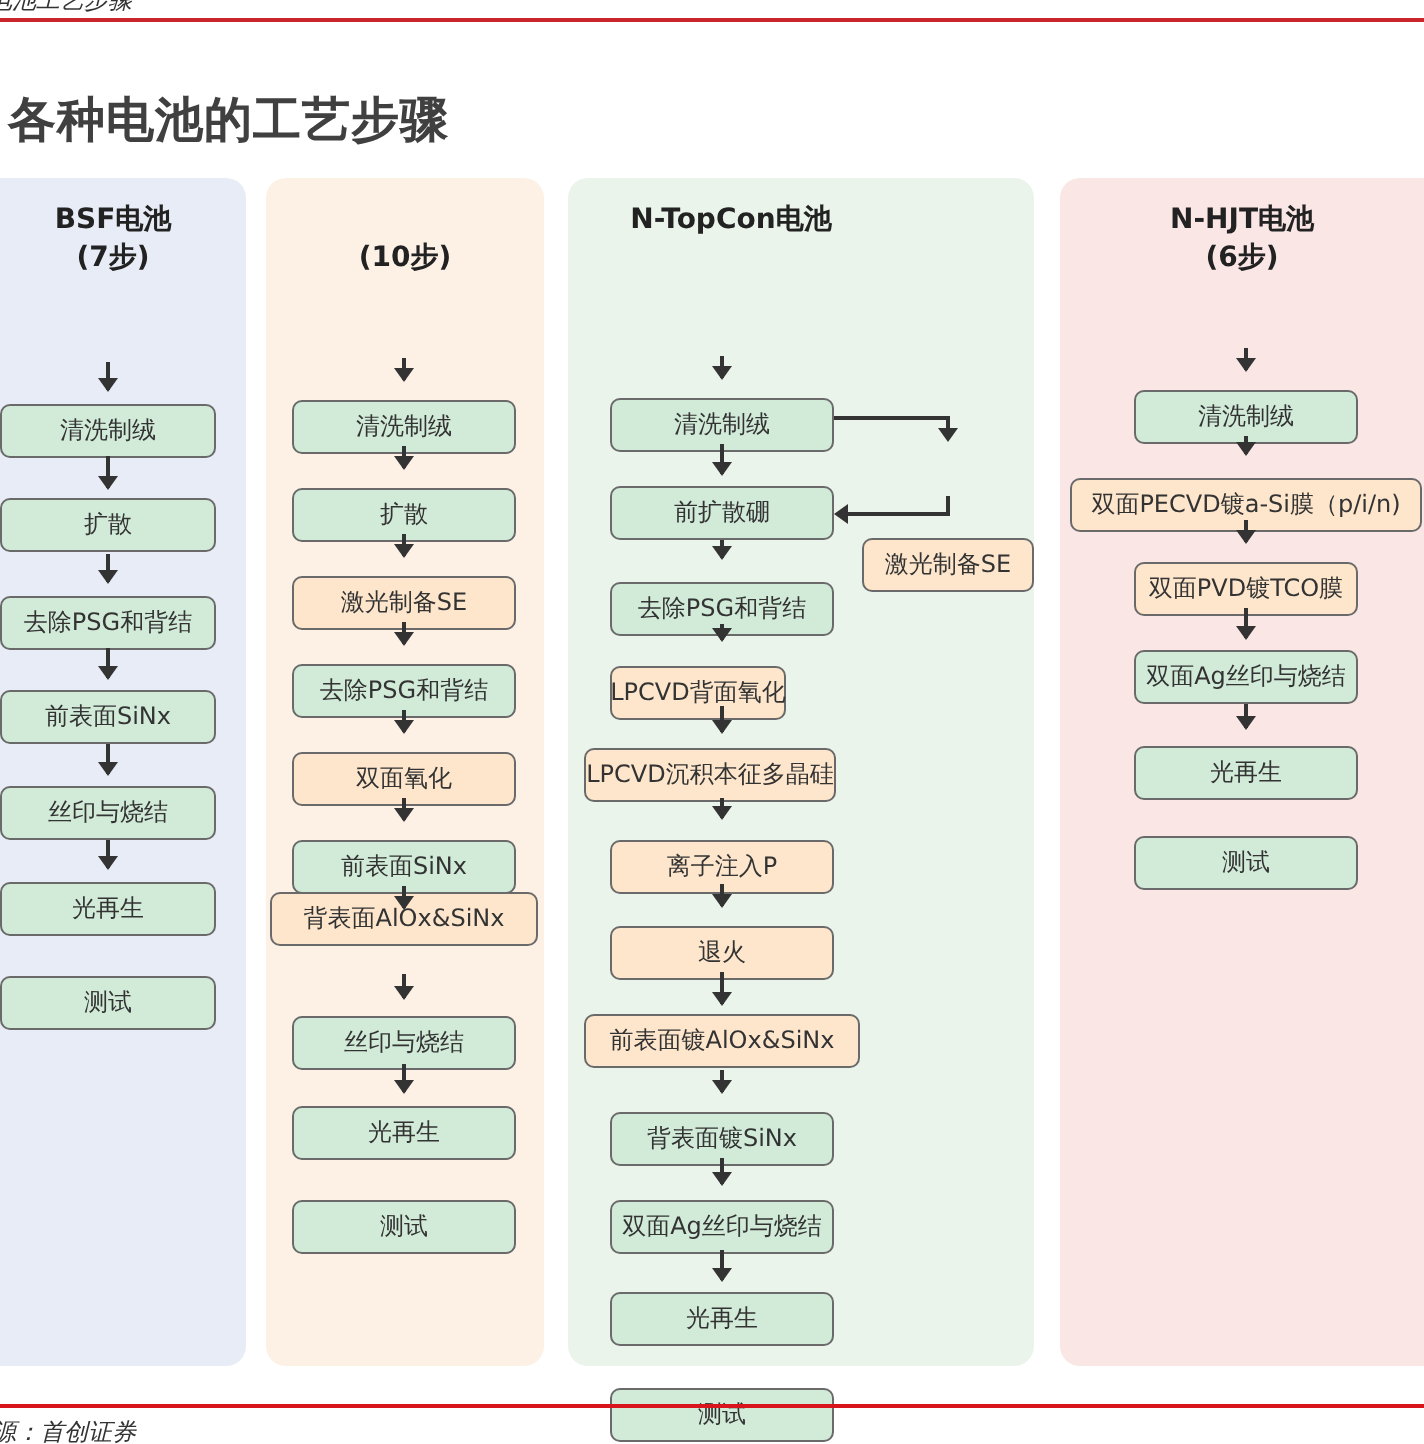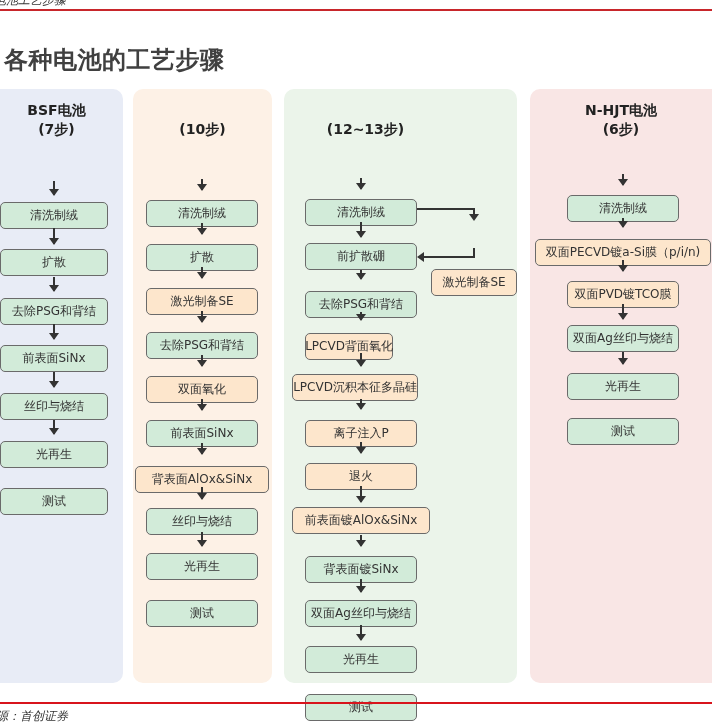--- a/index.html
+++ b/index.html
@@ -31,21 +31,21 @@
 <div class="panel" id="p0" style="left:-10px;width:133px;background:#e8ecf6;">
   <div class="panel-title" style="top:12px;">BSF电池</div>
   <div class="panel-title" style="top:31px;">(7步)</div>
 </div>
 
 <div class="panel" id="p1" style="left:133px;width:139px;background:#fdf1e6;">
   <div class="panel-title" style="top:31px;">(10步)</div>
 </div>
 
 <div class="panel" id="p2" style="left:284px;width:233px;background:#ebf4ea;">
-  <div class="panel-title" style="top:31px;left:-70px;">(12~13步)</div>
+  <div class="panel-title" style="top:12px;left:-70px;">N-TopCon电池</div>
 </div>
 
 <div class="panel" id="p3" style="left:530px;width:200px;background:#f9e6e5;">
   <div class="panel-title" style="top:12px;left:-18px;">N-HJT电池</div>
   <div class="panel-title" style="top:31px;left:-18px;">(6步)</div>
 </div>
 
 <div id="flow-layer">
     <div class="step green" style="left: 0px; top: 154px; width: 108px;">清洗制绒</div>
     <div class="arrow" style="left: 53px; top: 181px; height: 14px;"></div>
@@ -65,21 +65,21 @@
     <div class="step green" style="left: 146px; top: 196px; width: 112px;">扩散</div>
     <div class="arrow" style="left: 201px; top: 223px; height: 11px;"></div>
     <div class="step orange" style="left: 146px; top: 240px; width: 112px;">激光制备SE</div>
     <div class="arrow" style="left: 201px; top: 267px; height: 11px;"></div>
     <div class="step green" style="left: 146px; top: 284px; width: 112px;">去除PSG和背结</div>
     <div class="arrow" style="left: 201px; top: 311px; height: 11px;"></div>
     <div class="step orange" style="left: 146px; top: 328px; width: 112px;">双面氧化</div>
     <div class="arrow" style="left: 201px; top: 355px; height: 11px;"></div>
     <div class="step green" style="left: 146px; top: 372px; width: 112px;">前表面SiNx</div>
     <div class="arrow" style="left: 201px; top: 399px; height: 11px;"></div>
-    <div class="step orange" style="left: 135px; top: 418px; width: 134px;">背表面AlOx&amp;SiNx</div>
+    <div class="step orange" style="left: 135px; top: 398px; width: 134px;">背表面AlOx&amp;SiNx</div>
     <div class="arrow" style="left: 201px; top: 443px; height: 11px;"></div>
     <div class="step green" style="left: 146px; top: 460px; width: 112px;">丝印与烧结</div>
     <div class="arrow" style="left: 201px; top: 487px; height: 12px;"></div>
     <div class="step green" style="left: 146px; top: 505px; width: 112px;">光再生</div>
     <div class="arrow" style="left: 201px; top: 532px; height: 14px;"></div>
     <div class="step green" style="left: 146px; top: 552px; width: 112px;">测试</div>
     <div class="step green" style="left: 305px; top: 151px; width: 112px;">清洗制绒</div>
     <div class="arrow" style="left: 360px; top: 178px; height: 11px;"></div>
     <div class="step green" style="left: 305px; top: 195px; width: 112px;">前扩散硼</div>
     <div class="arrow" style="left: 360px; top: 222px; height: 15px;"></div>

